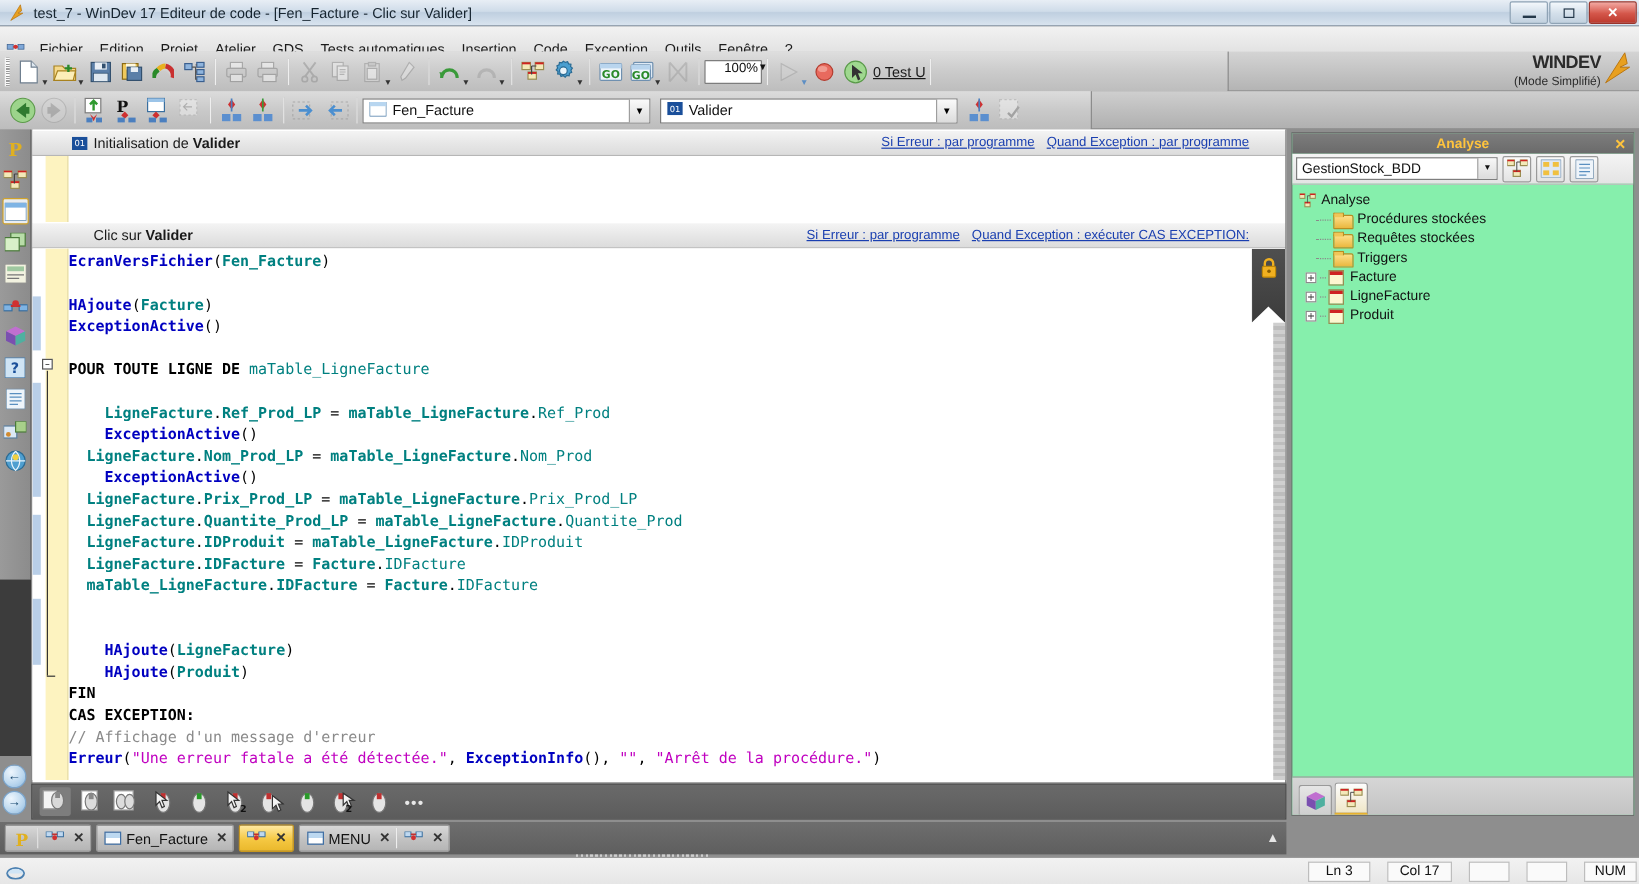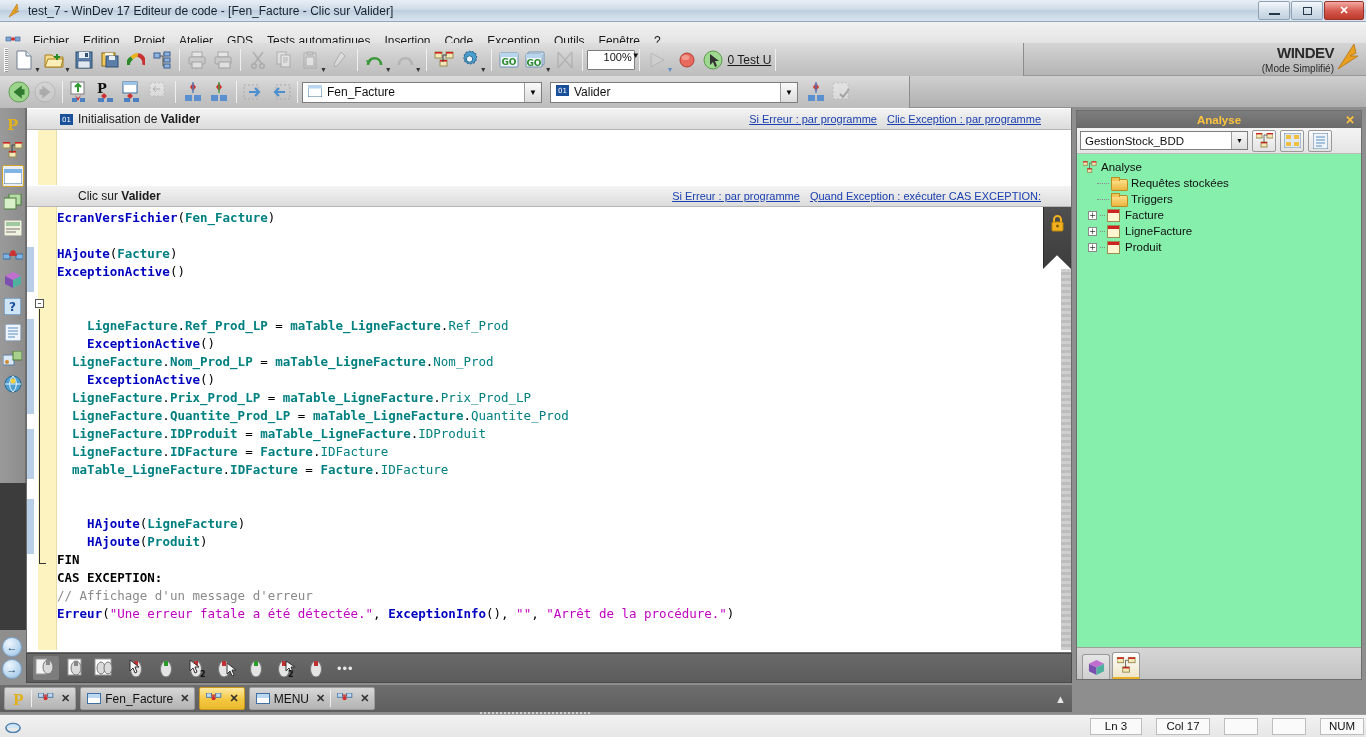--- a/index.html
+++ b/index.html
@@ -659,21 +659,21 @@
   <div class="ev-header">
     <span class="evh-icon">
       <svg width="13" height="11" viewBox="0 0 13 11">
           <rect x="0" y="0" width="13" height="11" fill="#1a4f9a"></rect>
           <text x="6.5" y="8" font-size="7" font-family="DejaVu Sans" fill="#fff" text-anchor="middle">01</text>
         </svg>
     </span>
     <span class="evh-title"><span>Initialisation de </span><b>Valider</b></span>
     <span class="evh-links">
       <span class="evh-link">Si Erreur : par programme</span>
-      <span class="evh-link">Clic Exception : par programme</span>
+      <span class="evh-link">Quand Exception : par programme</span>
     </span>
   </div>
 
   <div class="ev-body" style="height:55px;">
     <div class="gutter-yellow" style="height:55px;"></div>
   </div>
 
   <div class="ev-header">
     <span class="evh-title" style="margin-left:51px;"><span>Clic sur </span><b>Valider</b></span>
     <span class="evh-links">
@@ -691,20 +691,21 @@
     <div id="code" class="codearea">
 
       <div class="fold" style="top:92px;">–</div>
       <div class="foldline" style="top:102px;height:254px;"></div>
       <div class="foldfoot" style="top:356px;"></div>
     <div class="cl"><span class="fn">EcranVersFichier</span><span class="plain">(</span><span class="tealb">Fen_Facture</span><span class="plain">)</span></div>
         <div class="cl">&nbsp;</div>
         <div class="cl"><span class="fn">HAjoute</span><span class="plain">(</span><span class="tealb">Facture</span><span class="plain">)</span></div>
         <div class="cl"><span class="fn">ExceptionActive</span><span class="plain">()</span></div>
         <div class="cl">&nbsp;</div>
+        <div class="cl"><span class="blk">POUR TOUTE LIGNE DE </span><span class="tealid">maTable_LigneFacture</span></div>
         <div class="cl">&nbsp;</div>
         <div class="cl"><span class="tealb">    LigneFacture</span><span class="plain">.</span><span class="tealb">Ref_Prod_LP</span><span class="plain"> = </span><span class="tealb">maTable_LigneFacture</span><span class="plain">.</span><span class="tealid">Ref_Prod</span></div>
         <div class="cl"><span class="fn">    ExceptionActive</span><span class="plain">()</span></div>
         <div class="cl"><span class="tealb">  LigneFacture</span><span class="plain">.</span><span class="tealb">Nom_Prod_LP</span><span class="plain"> = </span><span class="tealb">maTable_LigneFacture</span><span class="plain">.</span><span class="tealid">Nom_Prod</span></div>
         <div class="cl"><span class="fn">    ExceptionActive</span><span class="plain">()</span></div>
         <div class="cl"><span class="tealb">  LigneFacture</span><span class="plain">.</span><span class="tealb">Prix_Prod_LP</span><span class="plain"> = </span><span class="tealb">maTable_LigneFacture</span><span class="plain">.</span><span class="tealid">Prix_Prod_LP</span></div>
         <div class="cl"><span class="tealb">  LigneFacture</span><span class="plain">.</span><span class="tealb">Quantite_Prod_LP</span><span class="plain"> = </span><span class="tealb">maTable_LigneFacture</span><span class="plain">.</span><span class="tealid">Quantite_Prod</span></div>
         <div class="cl"><span class="tealb">  LigneFacture</span><span class="plain">.</span><span class="tealb">IDProduit</span><span class="plain"> = </span><span class="tealb">maTable_LigneFacture</span><span class="plain">.</span><span class="tealid">IDProduit</span></div>
         <div class="cl"><span class="tealb">  LigneFacture</span><span class="plain">.</span><span class="tealb">IDFacture</span><span class="plain"> = </span><span class="tealb">Facture</span><span class="plain">.</span><span class="tealid">IDFacture</span></div>
         <div class="cl"><span class="tealb">  maTable_LigneFacture</span><span class="plain">.</span><span class="tealb">IDFacture</span><span class="plain"> = </span><span class="tealb">Facture</span><span class="plain">.</span><span class="tealid">IDFacture</span></div>
@@ -920,20 +921,25 @@
             <rect x="5" y="8" width="5" height="1.3" fill="#cf2222"></rect>
             <path d="M7.5 2h2.5M7.5 2v7" stroke="#444" stroke-width=".7"></path>
           </svg>
       </span>
       <span style="margin-left:4px;">Analyse</span>
     </div>
 
     <div class="tr-row" style="padding-left:14px;">
       <span class="tr-dots"></span>
         <span class="folder"></span>
+      <span>Procédures stockées</span>
+    </div>
+    <div class="tr-row" style="padding-left:14px;">
+      <span class="tr-dots"></span>
+        <span class="folder"></span>
       <span>Requêtes stockées</span>
     </div>
     <div class="tr-row" style="padding-left:14px;">
       <span class="tr-dots"></span>
         <span class="folder"></span>
       <span>Triggers</span>
     </div>
     <div class="tr-row" style="padding-left:5px;">
       <span class="exp">+</span>
         <span class="tr-dots" style="width:5px;"></span>

